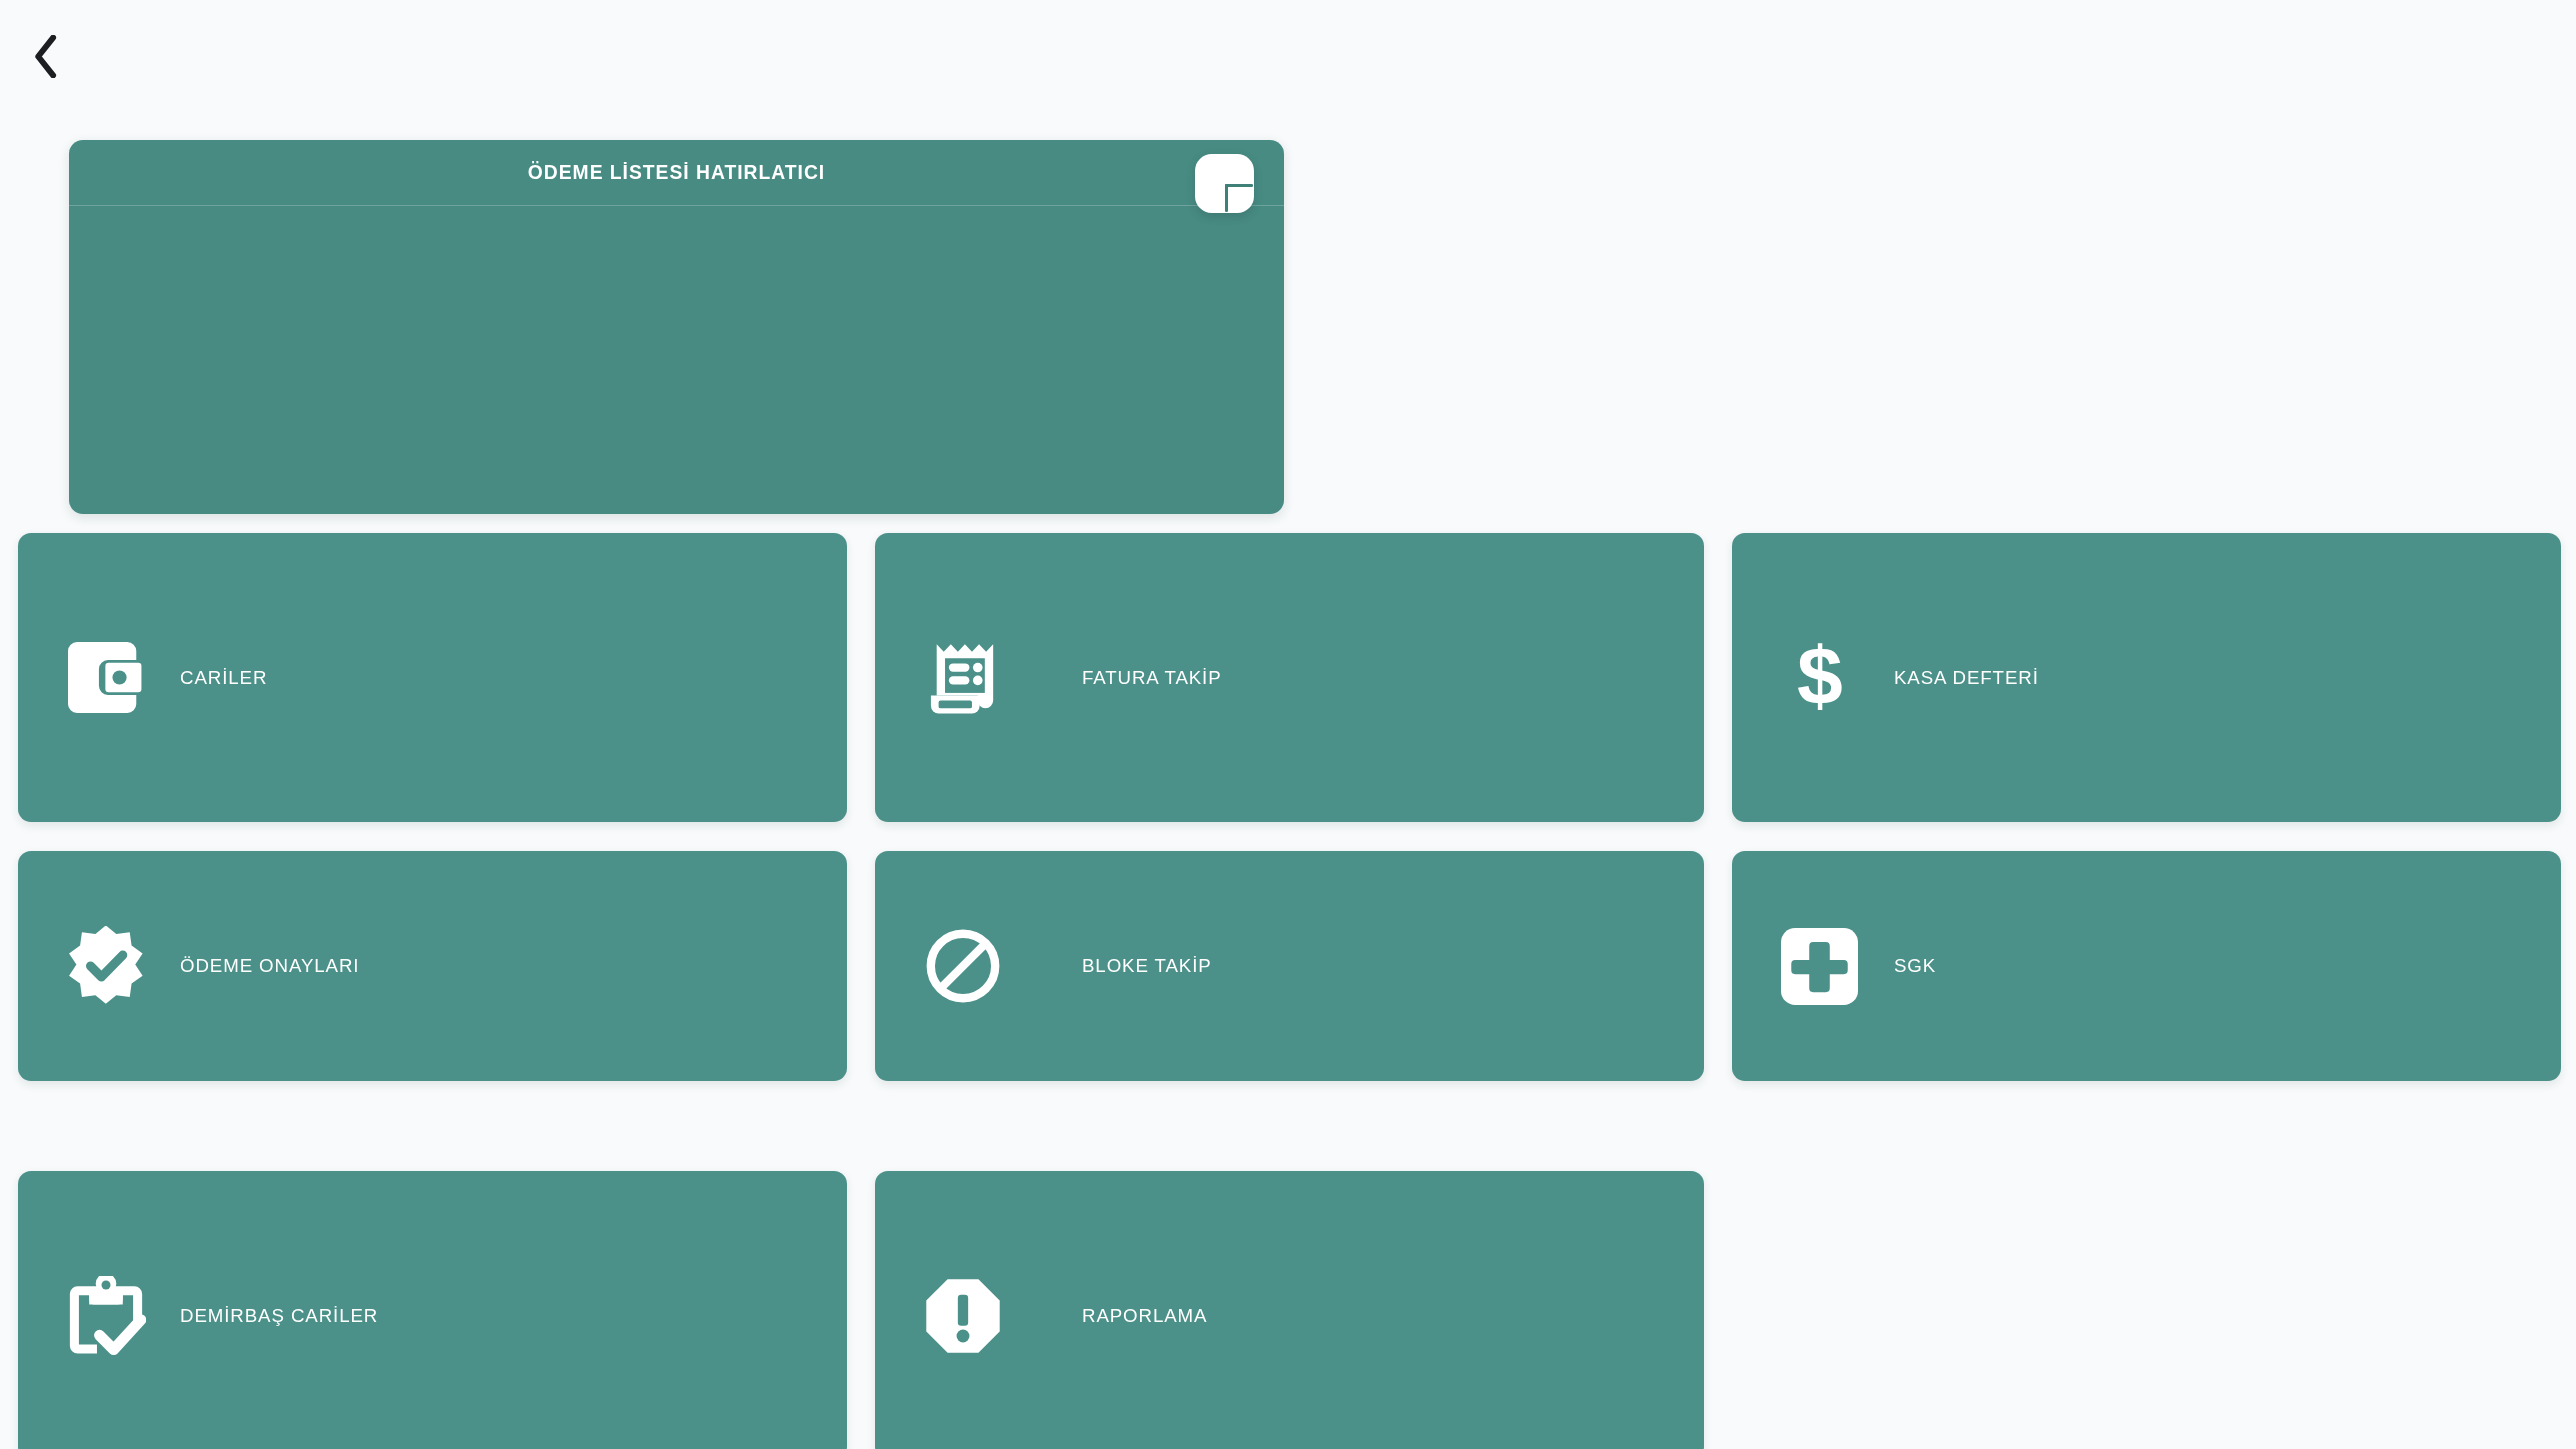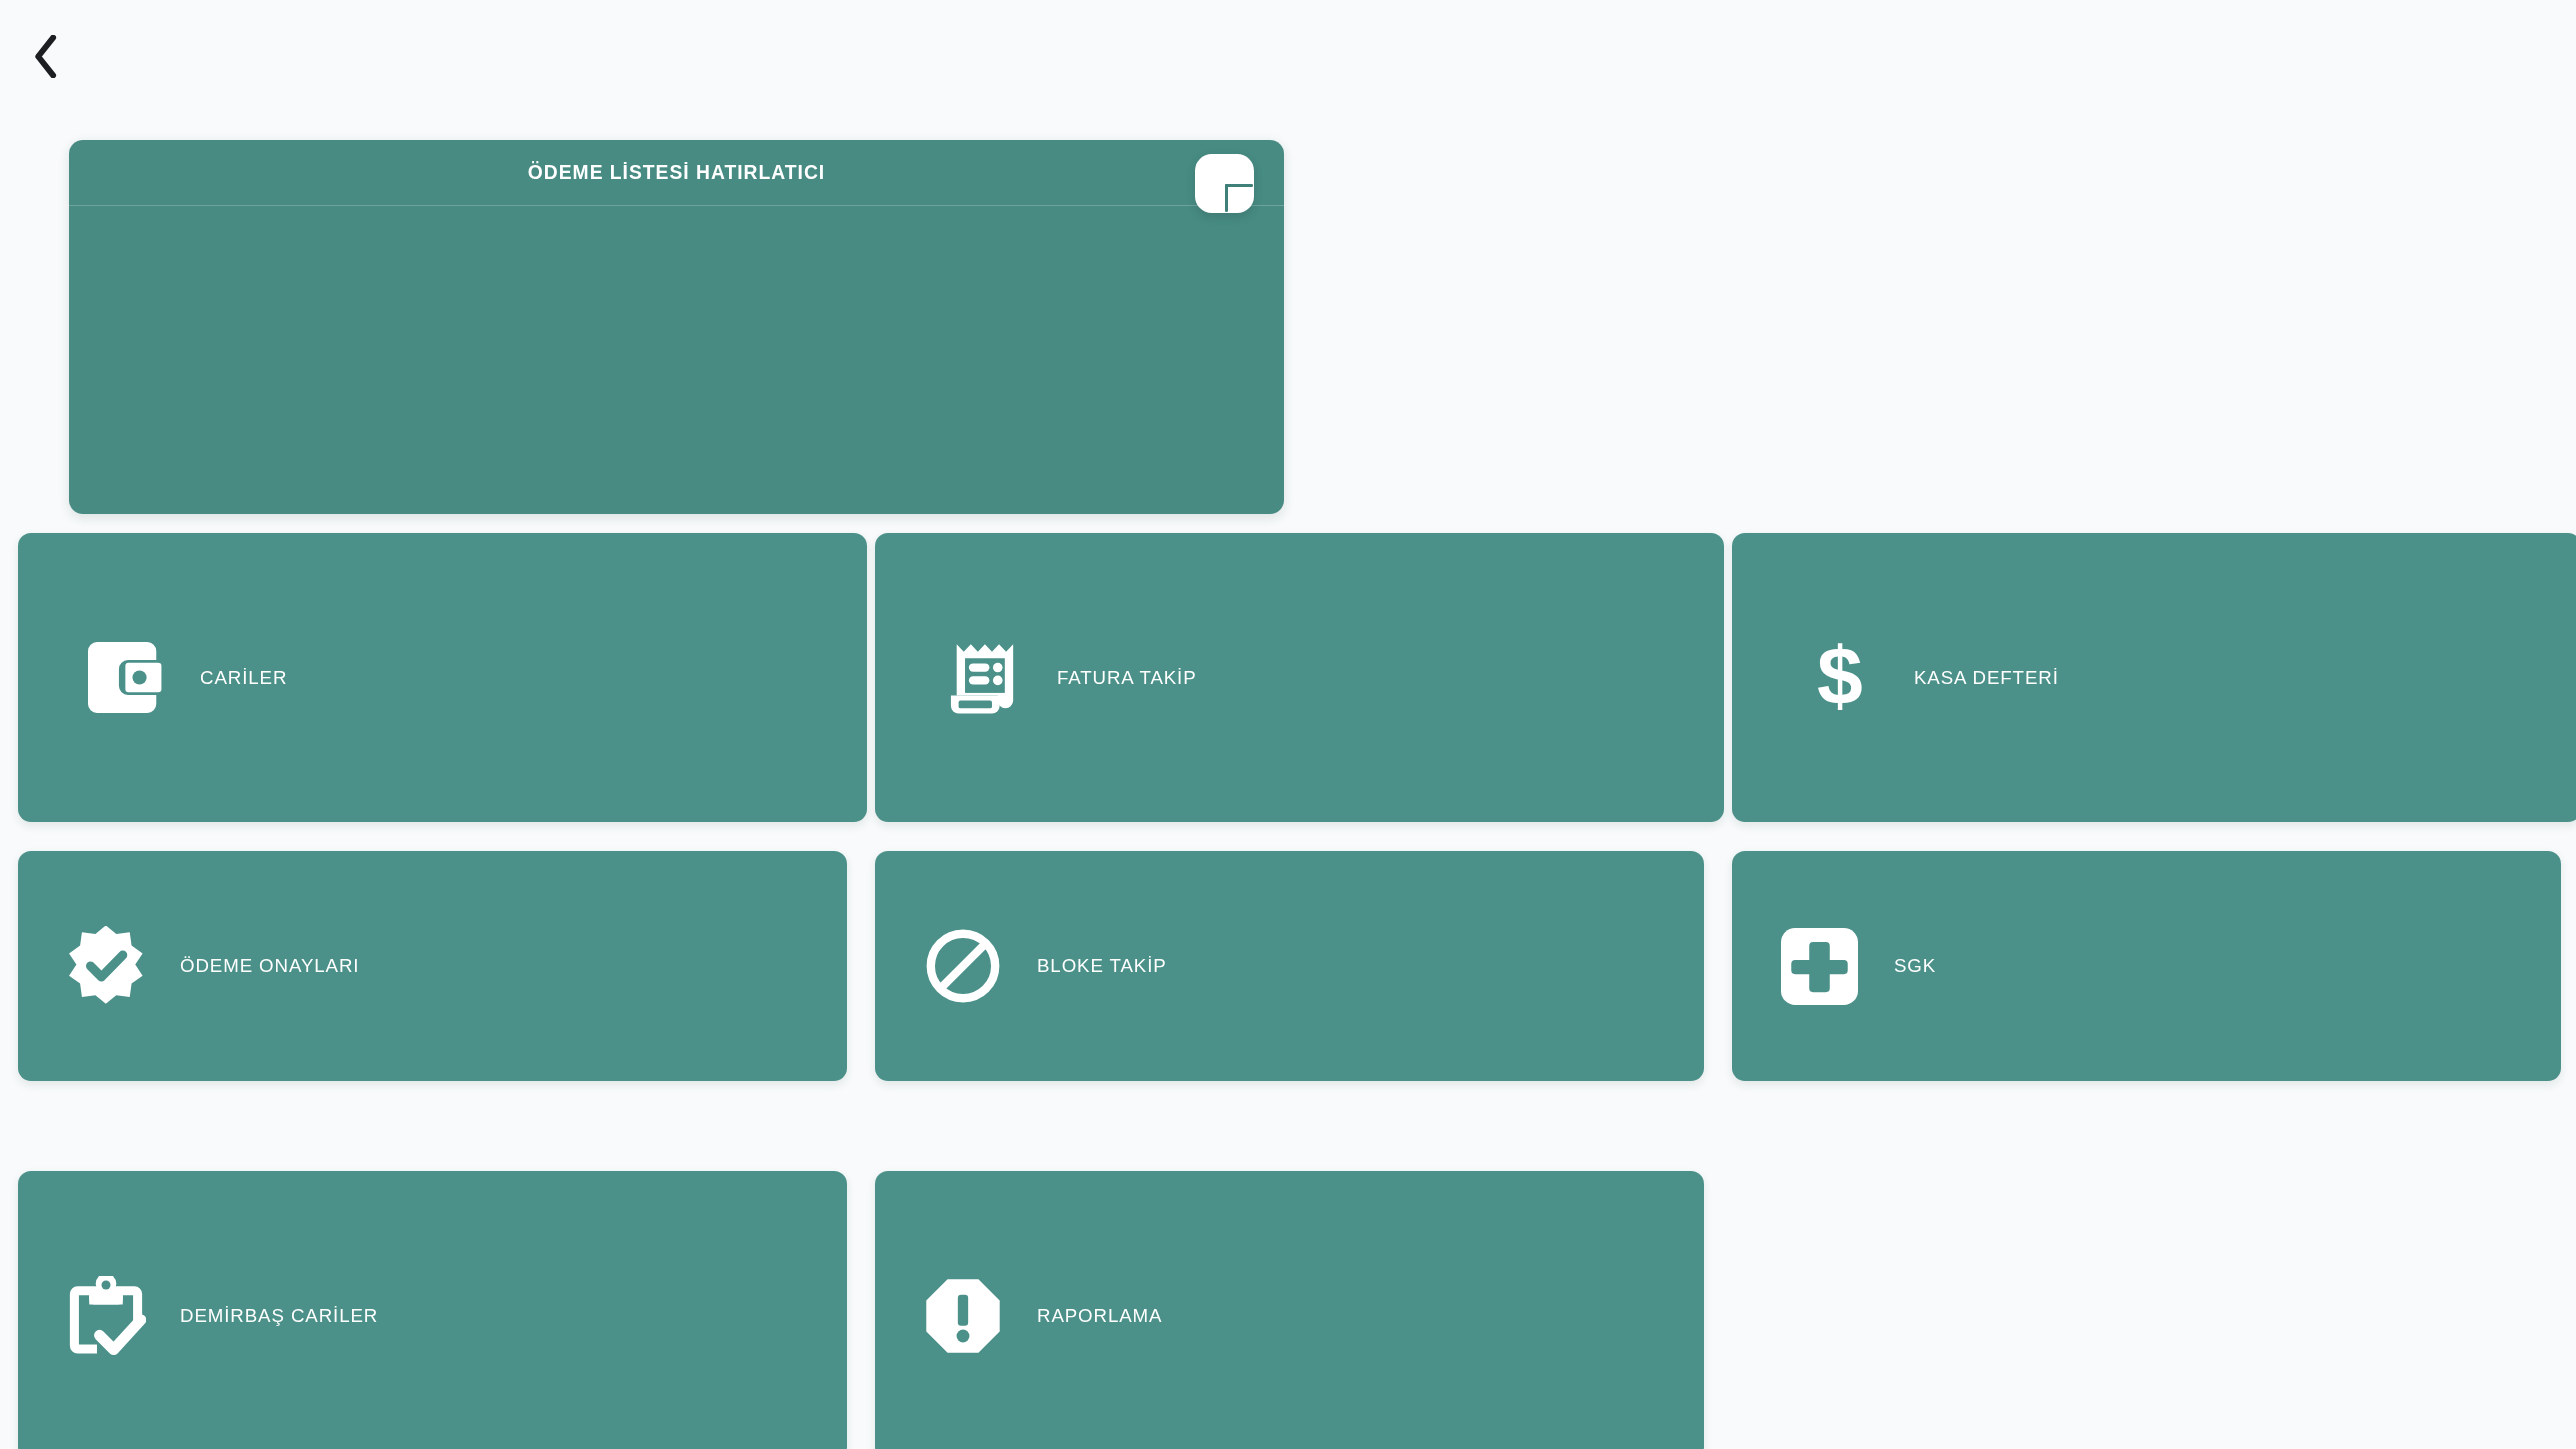--- a/index.html
+++ b/index.html
@@ -108,24 +108,24 @@
     position: absolute;
     background: #4b9189;
     border-radius: 13px;
     box-shadow: 0 3.2px 9px rgba(40,70,70,0.10);
     display: flex;
     align-items: center;
     cursor: pointer;
   }
   
   .c0 { left: 18px;   width: 829px; }
-  .c1 { left: 875px; width: 829px; }
+  .c1 { left: 875px; width: 829px; gap: 45px; }
   .c2 { left: 1732px; width: 829px; }
   
-  .r0 { top: 0px;   height: 289px; padding-left: 20px; }
+  .r0 { top: 0px;   height: 289px; }
   .r1 { top: 318px; height: 230px; }
   .r2 { top: 638px; height: 289px; }
 
   .tile-icon {
     width: 97px;
     margin-left: 39px;
     flex: 0 0 auto;
     display: flex;
     align-items: center;
     justify-content: center;

